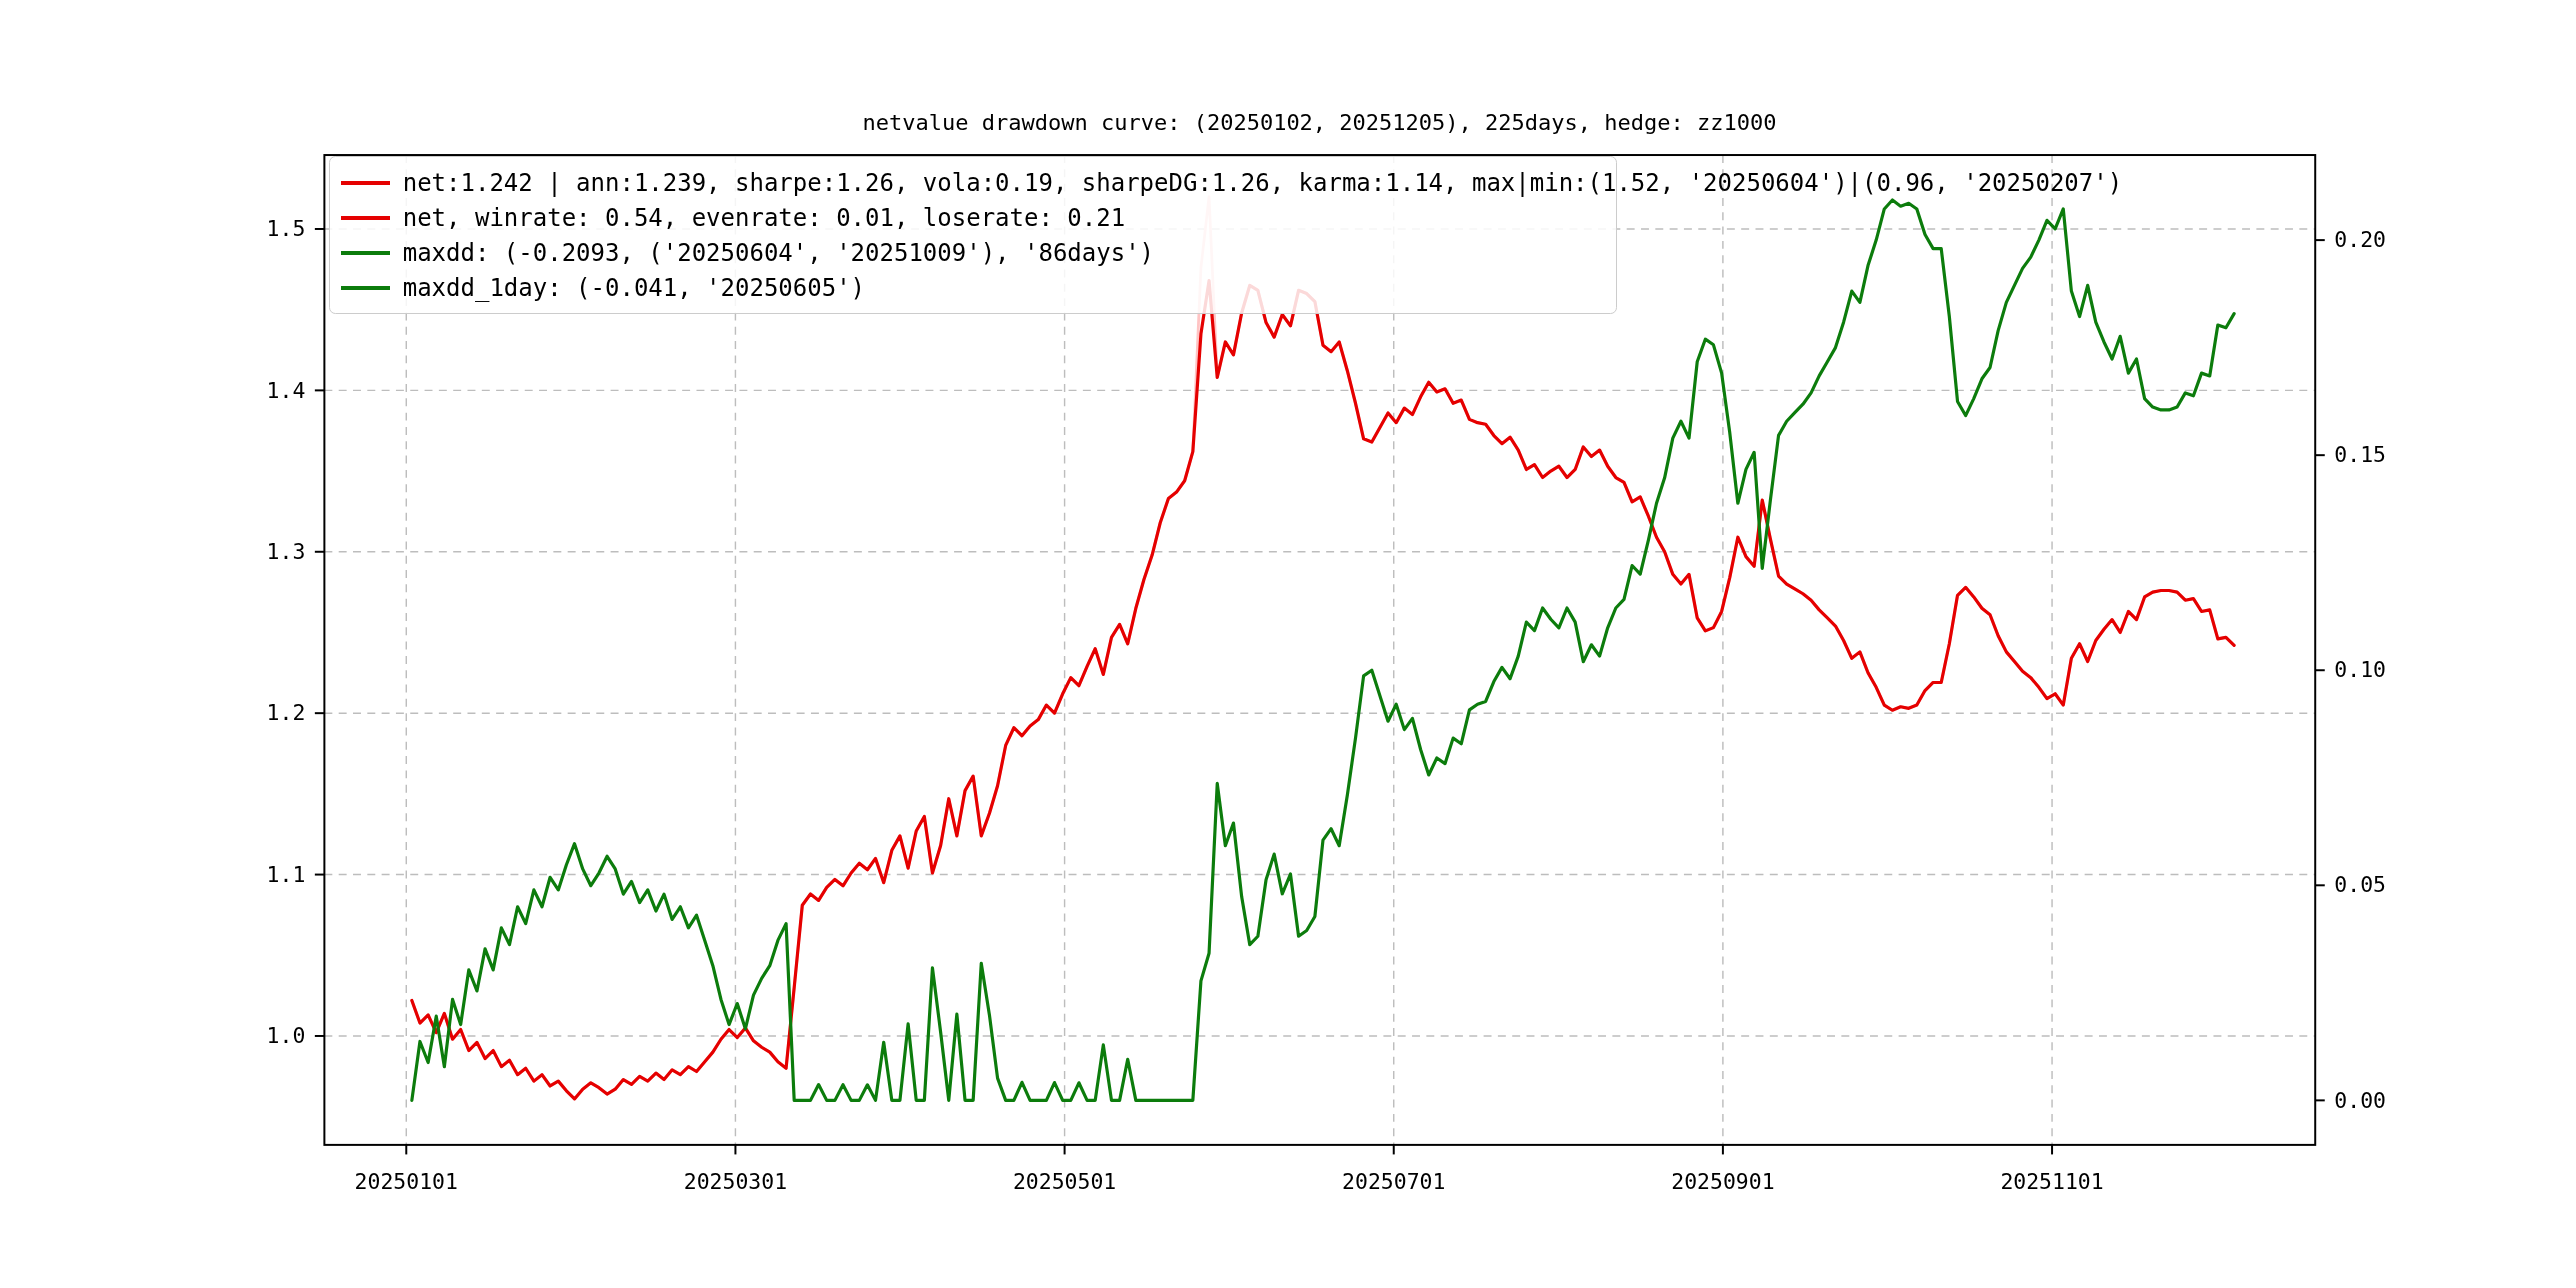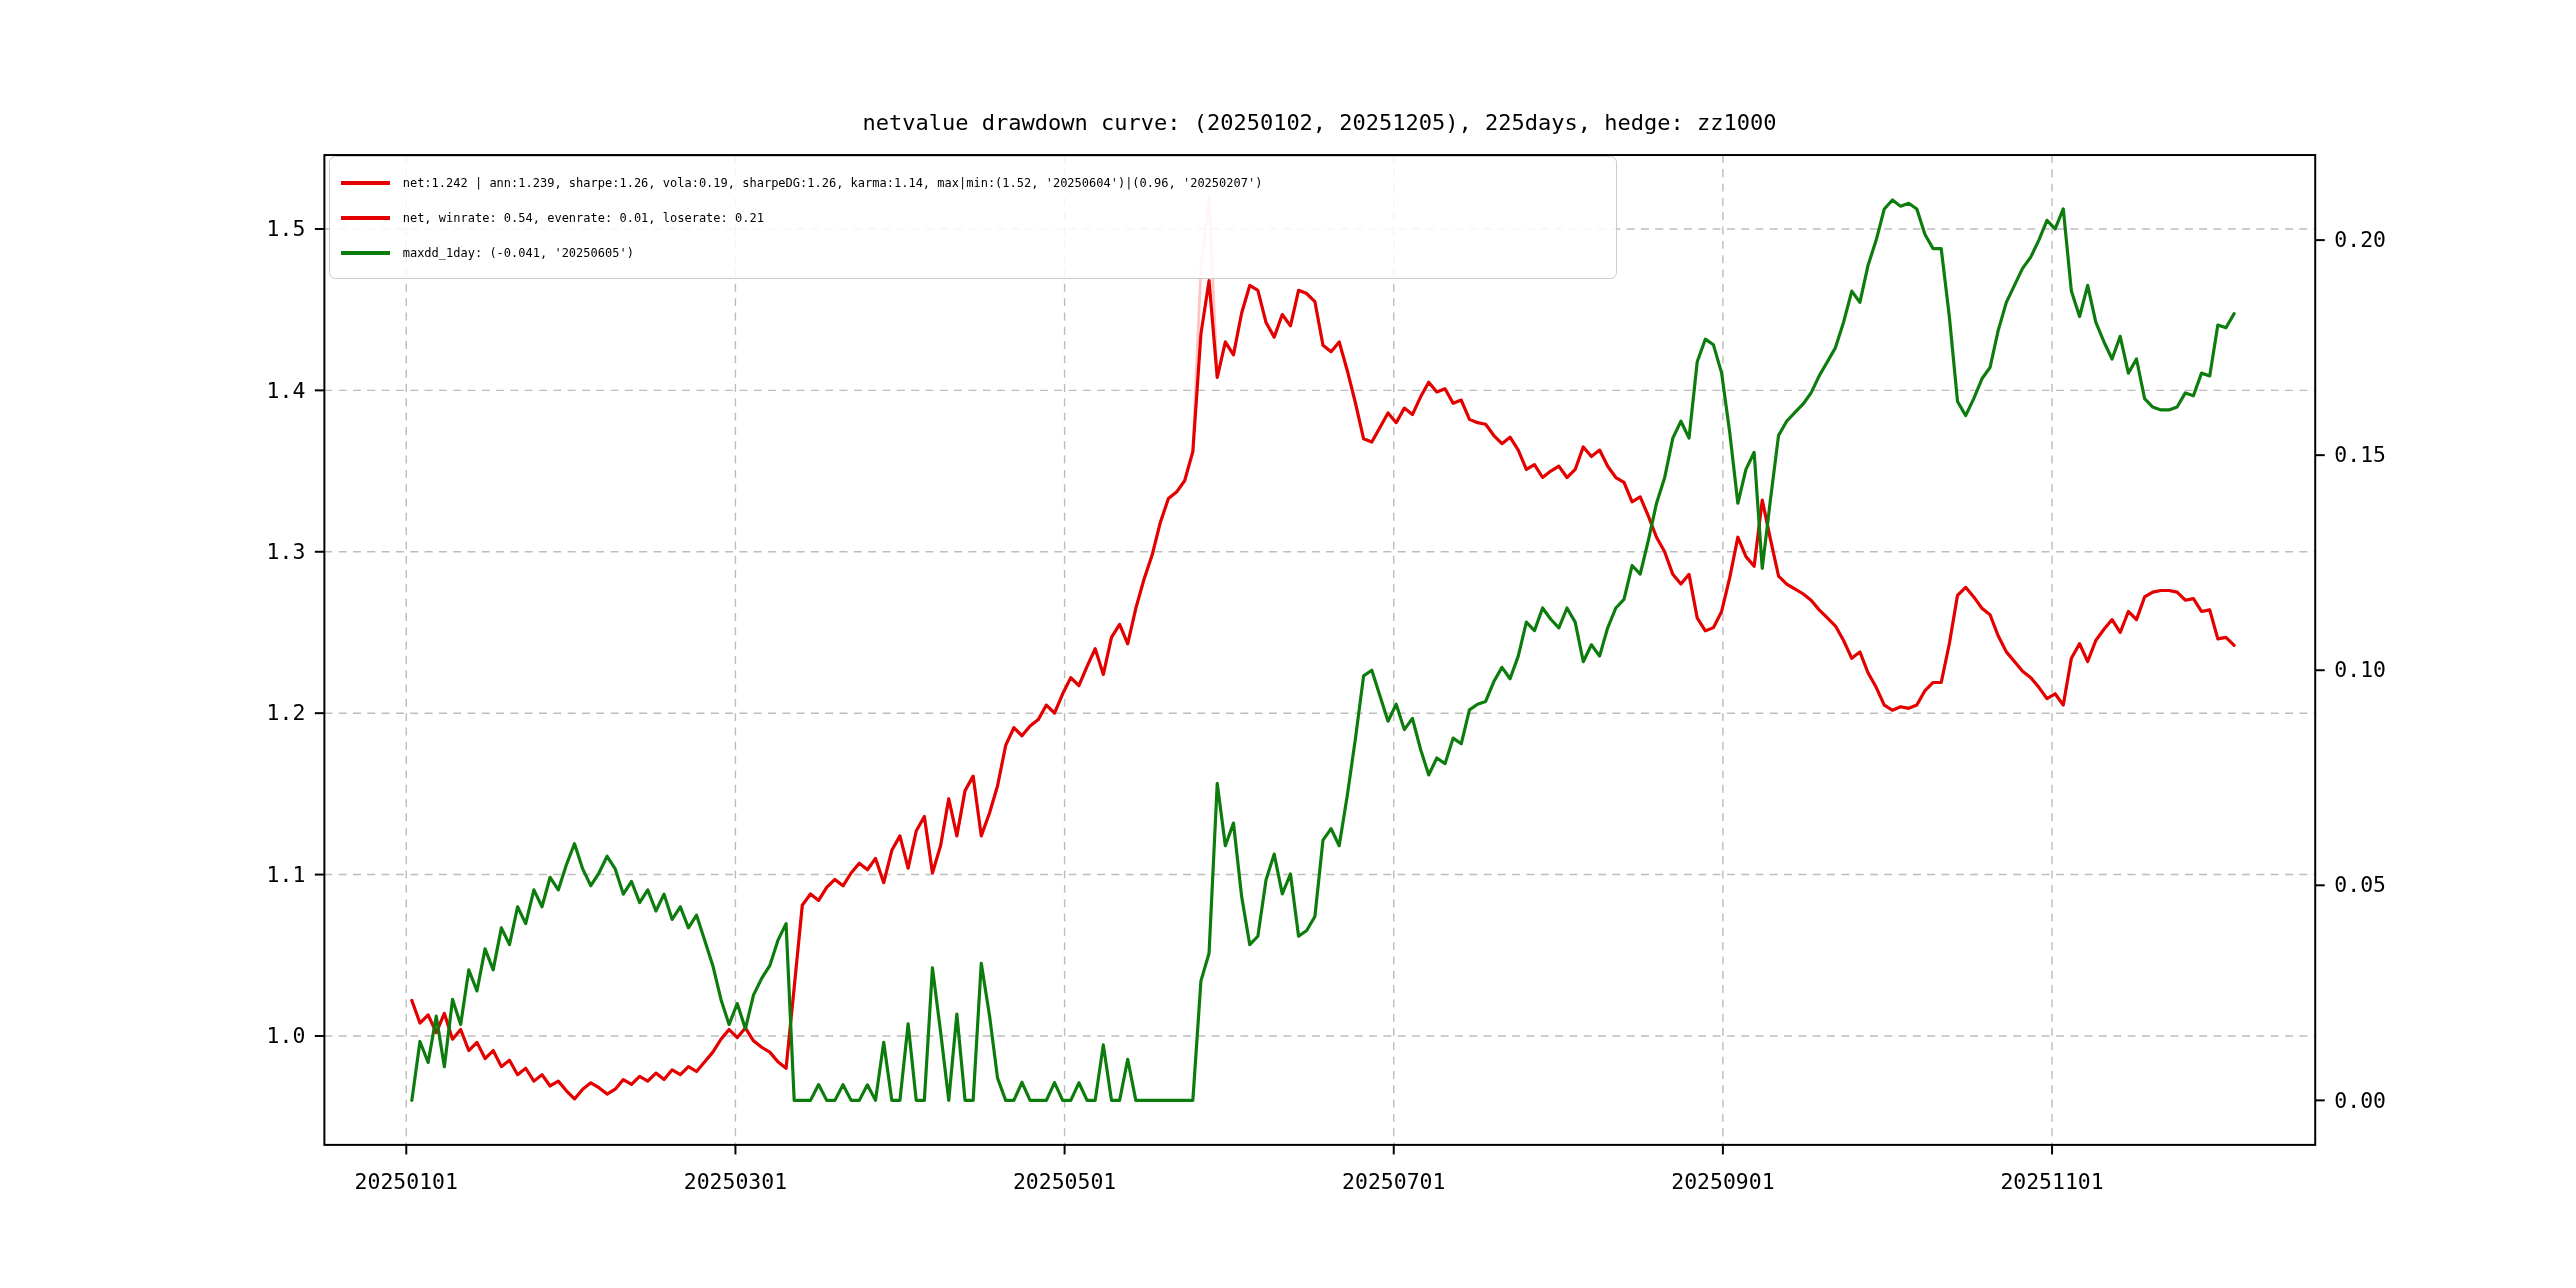--- a/index.html
+++ b/index.html
@@ -43,21 +43,21 @@
     display:flex;
     align-items:center;
     height:35px;
   }
   .legend-swatch{
     width:49px;height:4px;
     margin-right:12.7px;
     flex:0 0 auto;
   }
   .legend-label{
-    font-size:12px;
+    font-size:24px;
     color:#000;
     white-space:pre;
   }
 </style>
 </head>
 <body>
 
 <div class="stage">
   <svg id="chart-svg" width="2576" height="1288" viewBox="0 0 3240 1620">
       <line x1="511" y1="195" x2="511" y2="1440" stroke="#bdbdbd" stroke-width="1.8" stroke-dasharray="10 8"></line>
@@ -118,17 +118,21 @@
     <div class="legend-row">
       <div class="legend-swatch" style="background: rgb(229, 0, 0);"></div>
       <div class="legend-label">net:1.242 | ann:1.239, sharpe:1.26, vola:0.19, sharpeDG:1.26, karma:1.14, max|min:(1.52, '20250604')|(0.96, '20250207')</div>
     </div>
     <div class="legend-row">
       <div class="legend-swatch" style="background: rgb(229, 0, 0);"></div>
       <div class="legend-label">net, winrate: 0.54, evenrate: 0.01, loserate: 0.21</div>
     </div>
     <div class="legend-row">
       <div class="legend-swatch" style="background: rgb(12, 124, 12);"></div>
+      <div class="legend-label">maxdd: (-0.2093, ('20250604', '20251009'), '86days')</div>
+    </div>
+    <div class="legend-row">
+      <div class="legend-swatch" style="background: rgb(12, 124, 12);"></div>
       <div class="legend-label">maxdd_1day: (-0.041, '20250605')</div>
     </div>
   </div>
 </div>
 
 
 </body></html>

